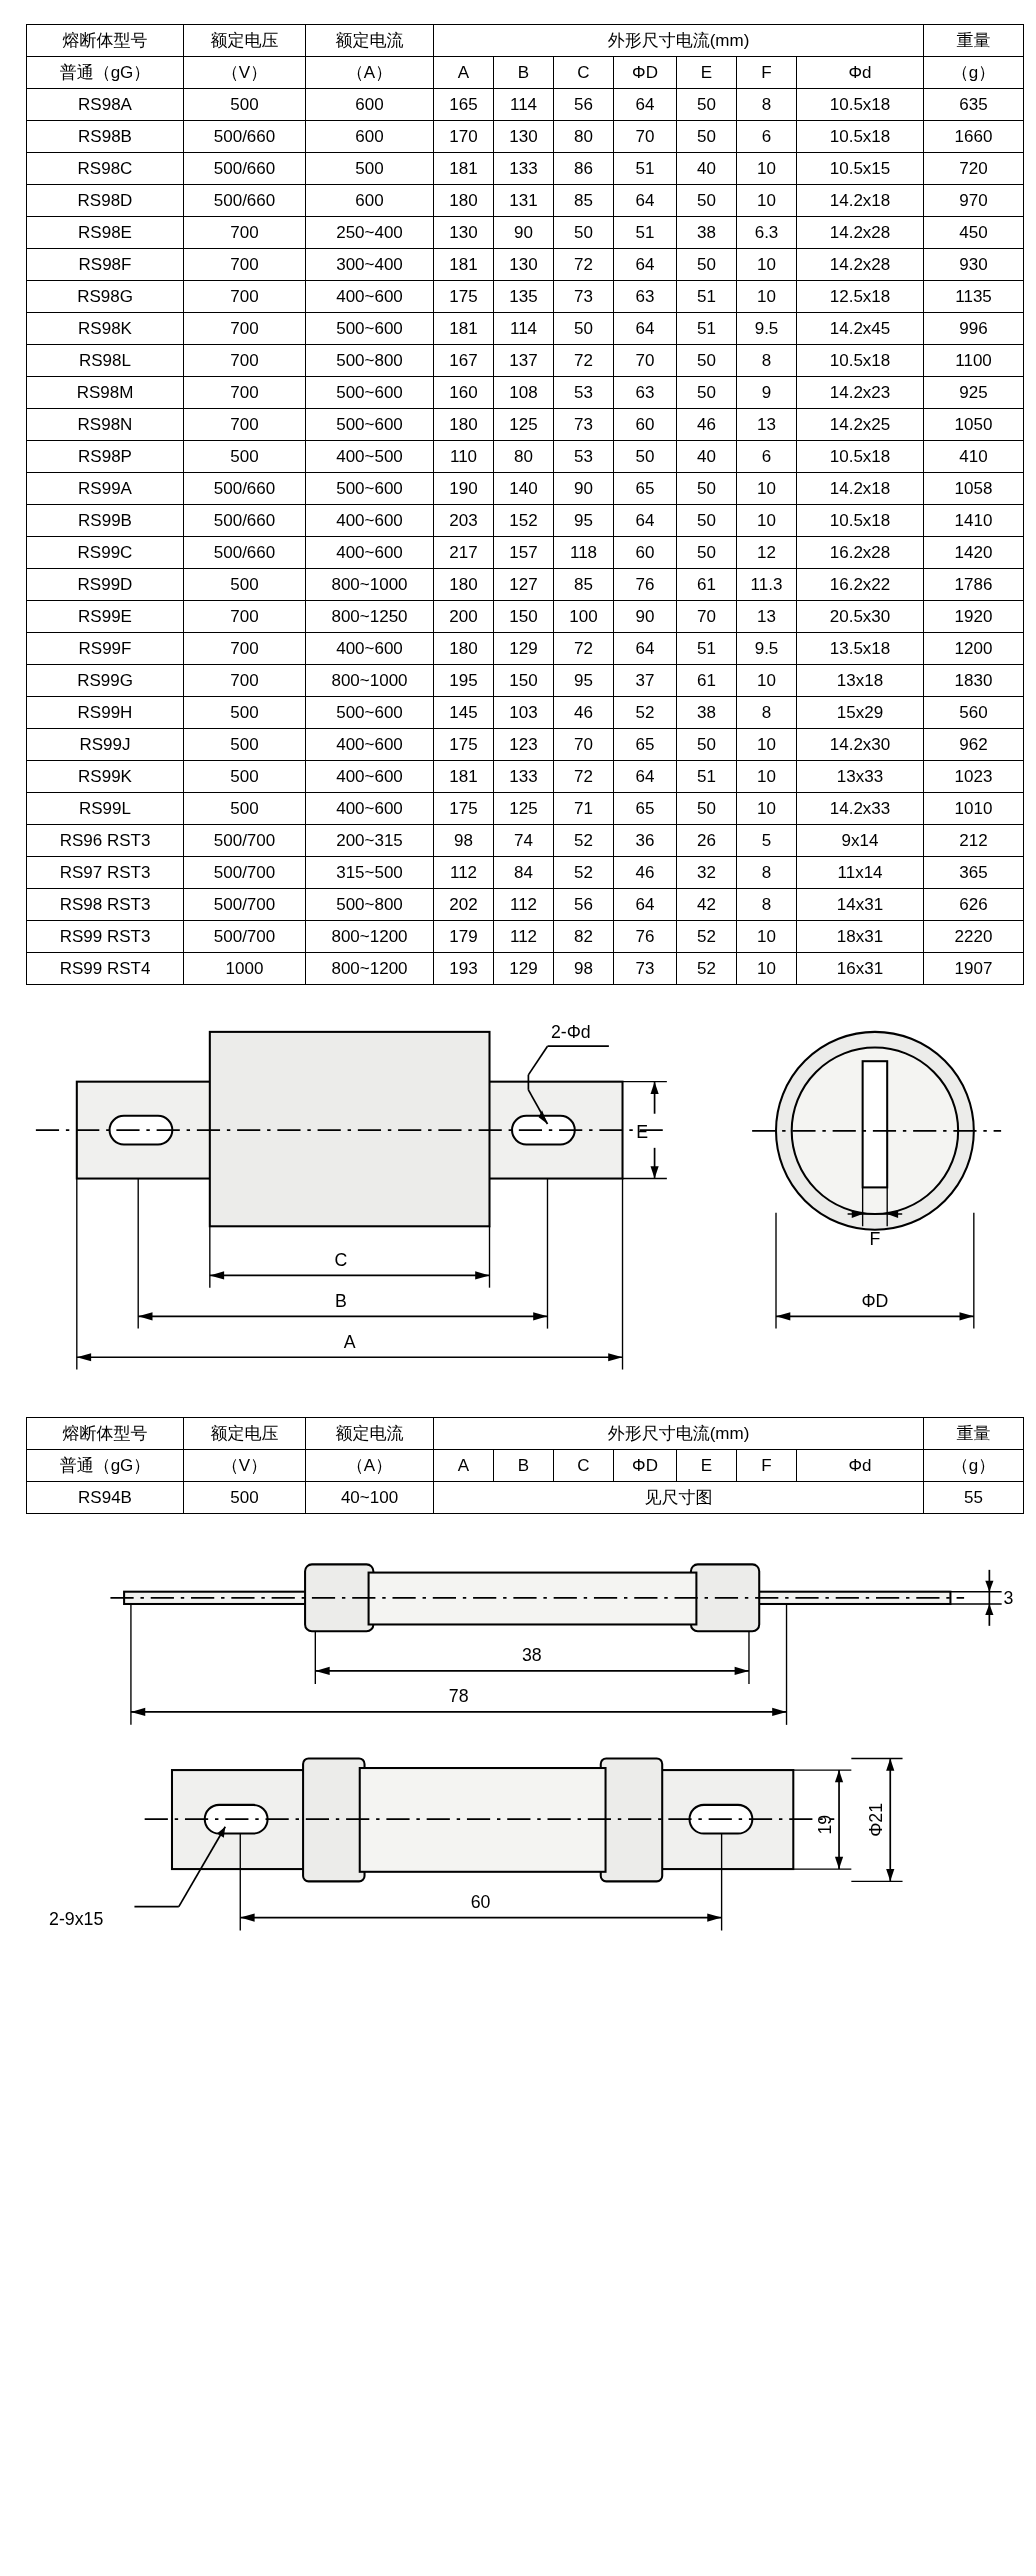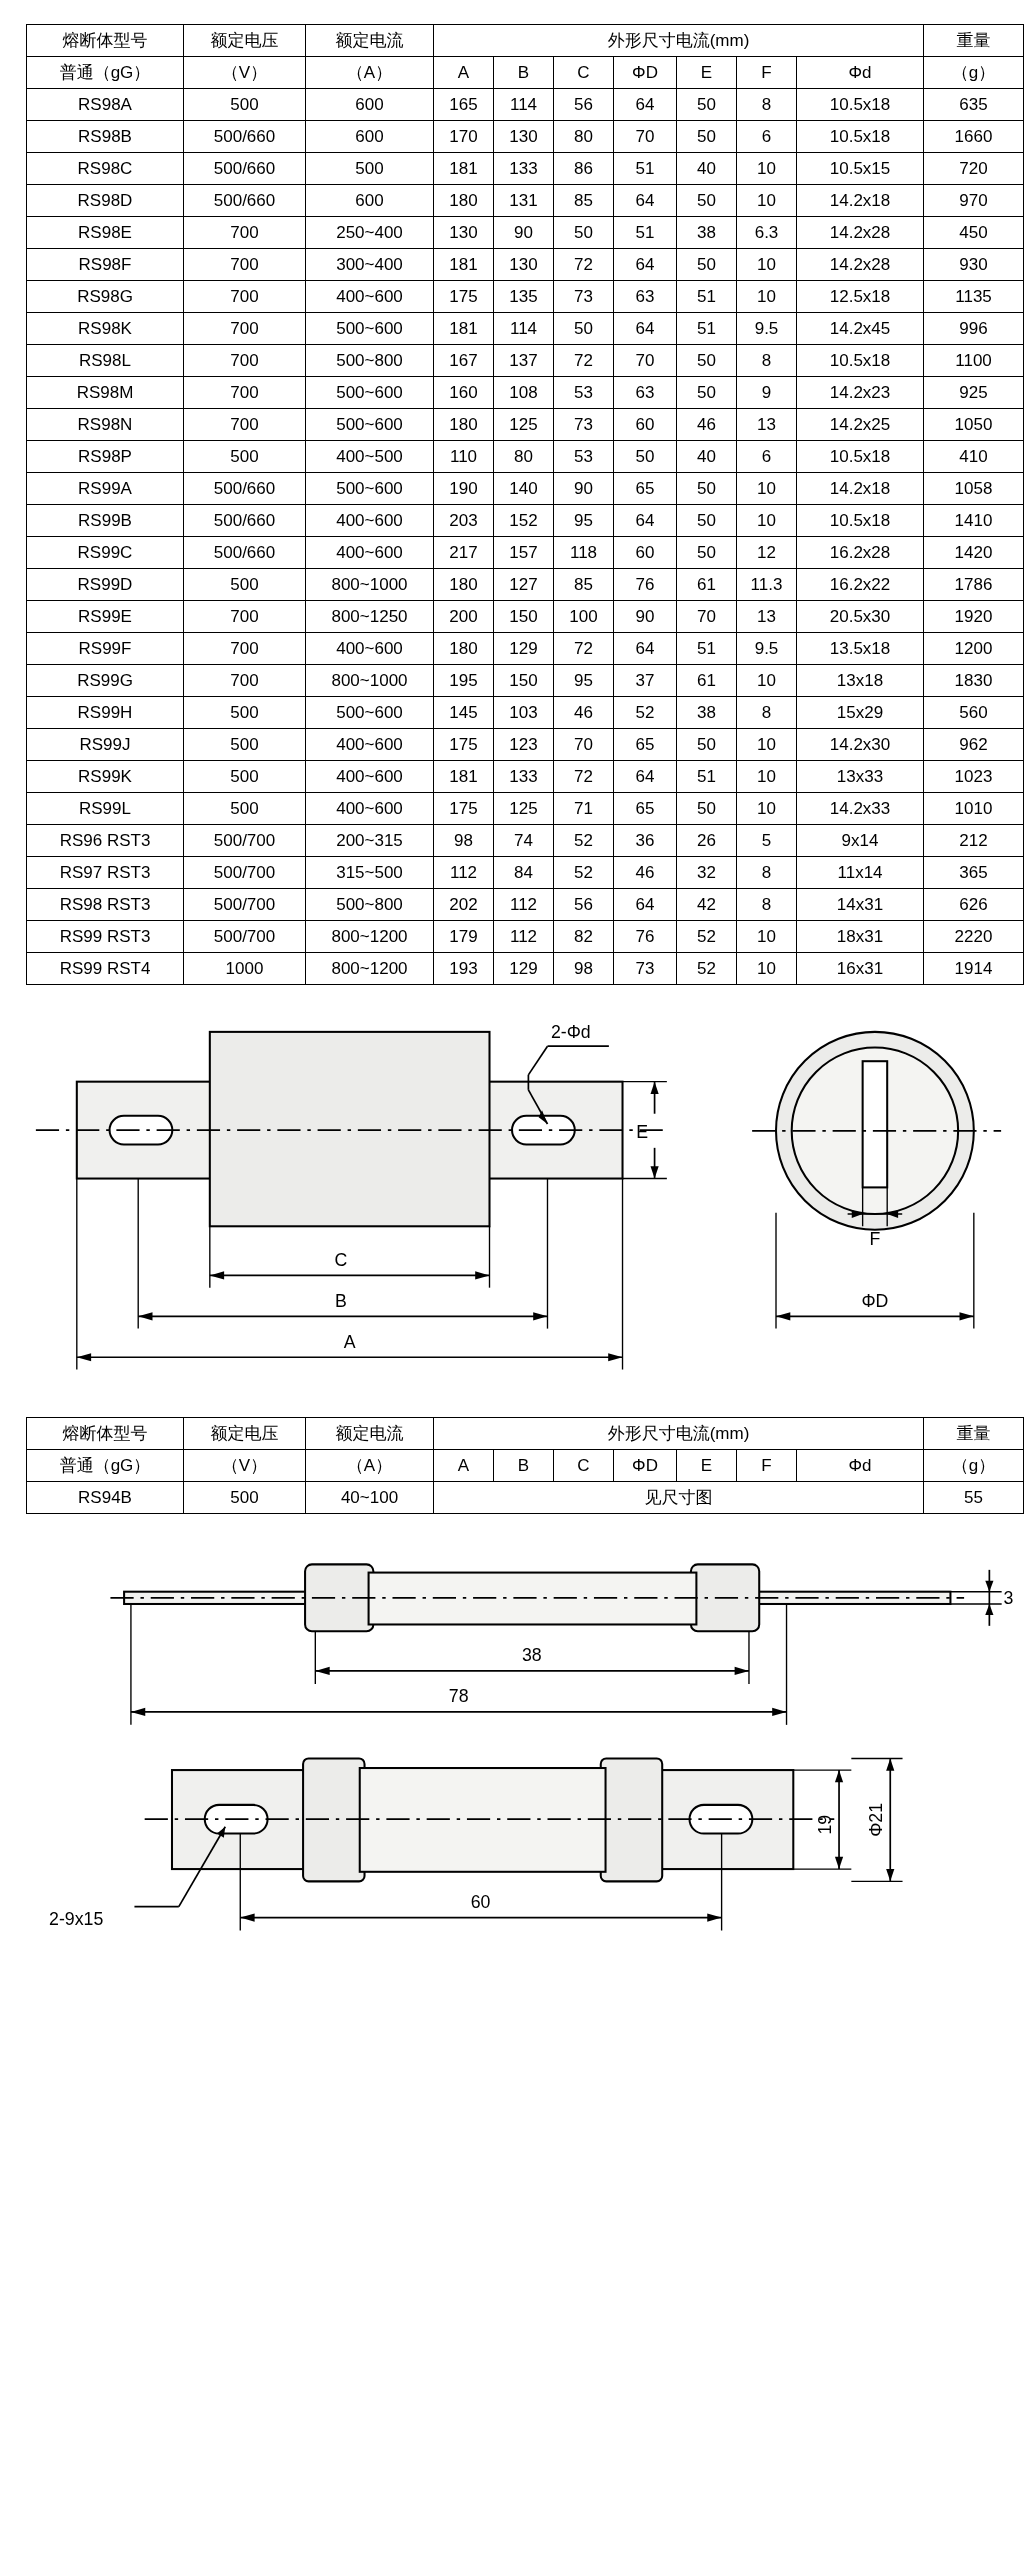--- a/index.html
+++ b/index.html
@@ -467,21 +467,21 @@
           <td>RS99 RST4</td>
           <td>1000</td>
           <td>800~1200</td>
           <td>193</td>
           <td>129</td>
           <td>98</td>
           <td>73</td>
           <td>52</td>
           <td>10</td>
           <td>16x31</td>
-          <td>1914</td>
+          <td>1907</td>
         </tr>
     </tbody>
   </table>
 
   <div class="figure-block" id="figure1">
     <svg width="1036" height="382" viewBox="0 0 1517 560" xmlns="http://www.w3.org/2000/svg">
 
       <rect x="100" y="108" width="200" height="142" fill="#f0f0ee" stroke="#000" stroke-width="3"></rect>
 
       <rect x="700" y="108" width="200" height="142" fill="#f0f0ee" stroke="#000" stroke-width="3"></rect>

